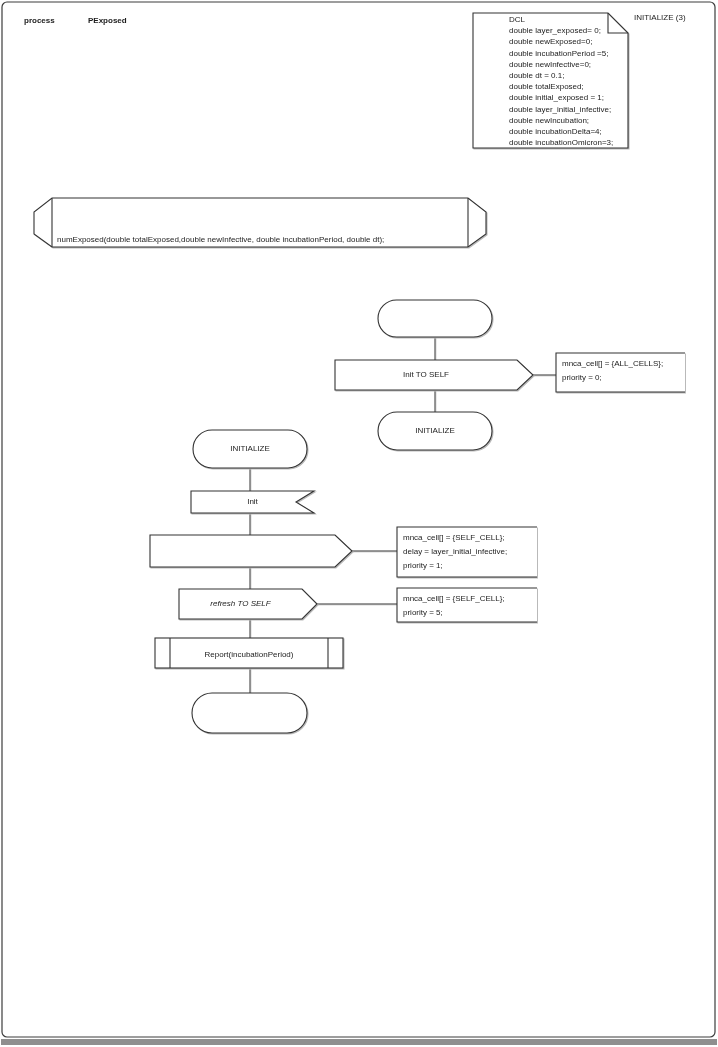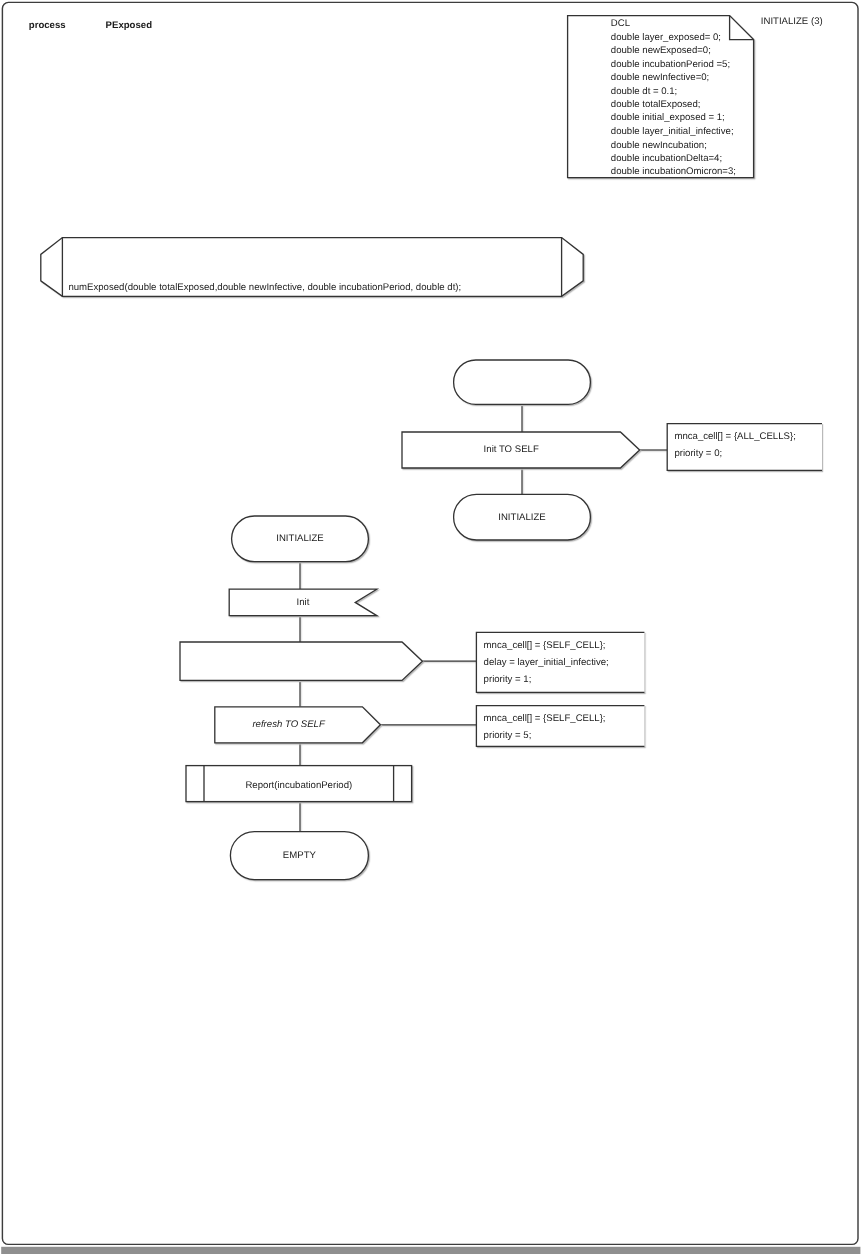--- a/index.html
+++ b/index.html
@@ -121,15 +121,14 @@
 
   <div class="lbl" style="left:193px;top:430px;width:114px;height:38px;">INITIALIZE</div>
   <div class="lbl" style="left:191px;top:491px;width:123px;height:22px;">Init</div>
   <div class="block comment-text" style="left:403px;top:531px;width:132px;">mnca_cell[] = {SELF_CELL};
 delay = layer_initial_infective;
 priority = 1;</div>
   <div class="lbl" style="left:179px;top:589px;width:123px;height:30px;font-style:italic;">refresh TO SELF</div>
   <div class="block comment-text" style="left:403px;top:592px;width:132px;">mnca_cell[] = {SELF_CELL};
 priority = 5;</div>
   <div class="lbl" style="left:170px;top:638px;width:158px;height:33px;">Report(incubationPeriod)</div>
-  <div class="lbl" style="left:192px;top:693px;width:115px;height:40px;">EMPTY</div>
 
 </div>
 
 </body></html>

